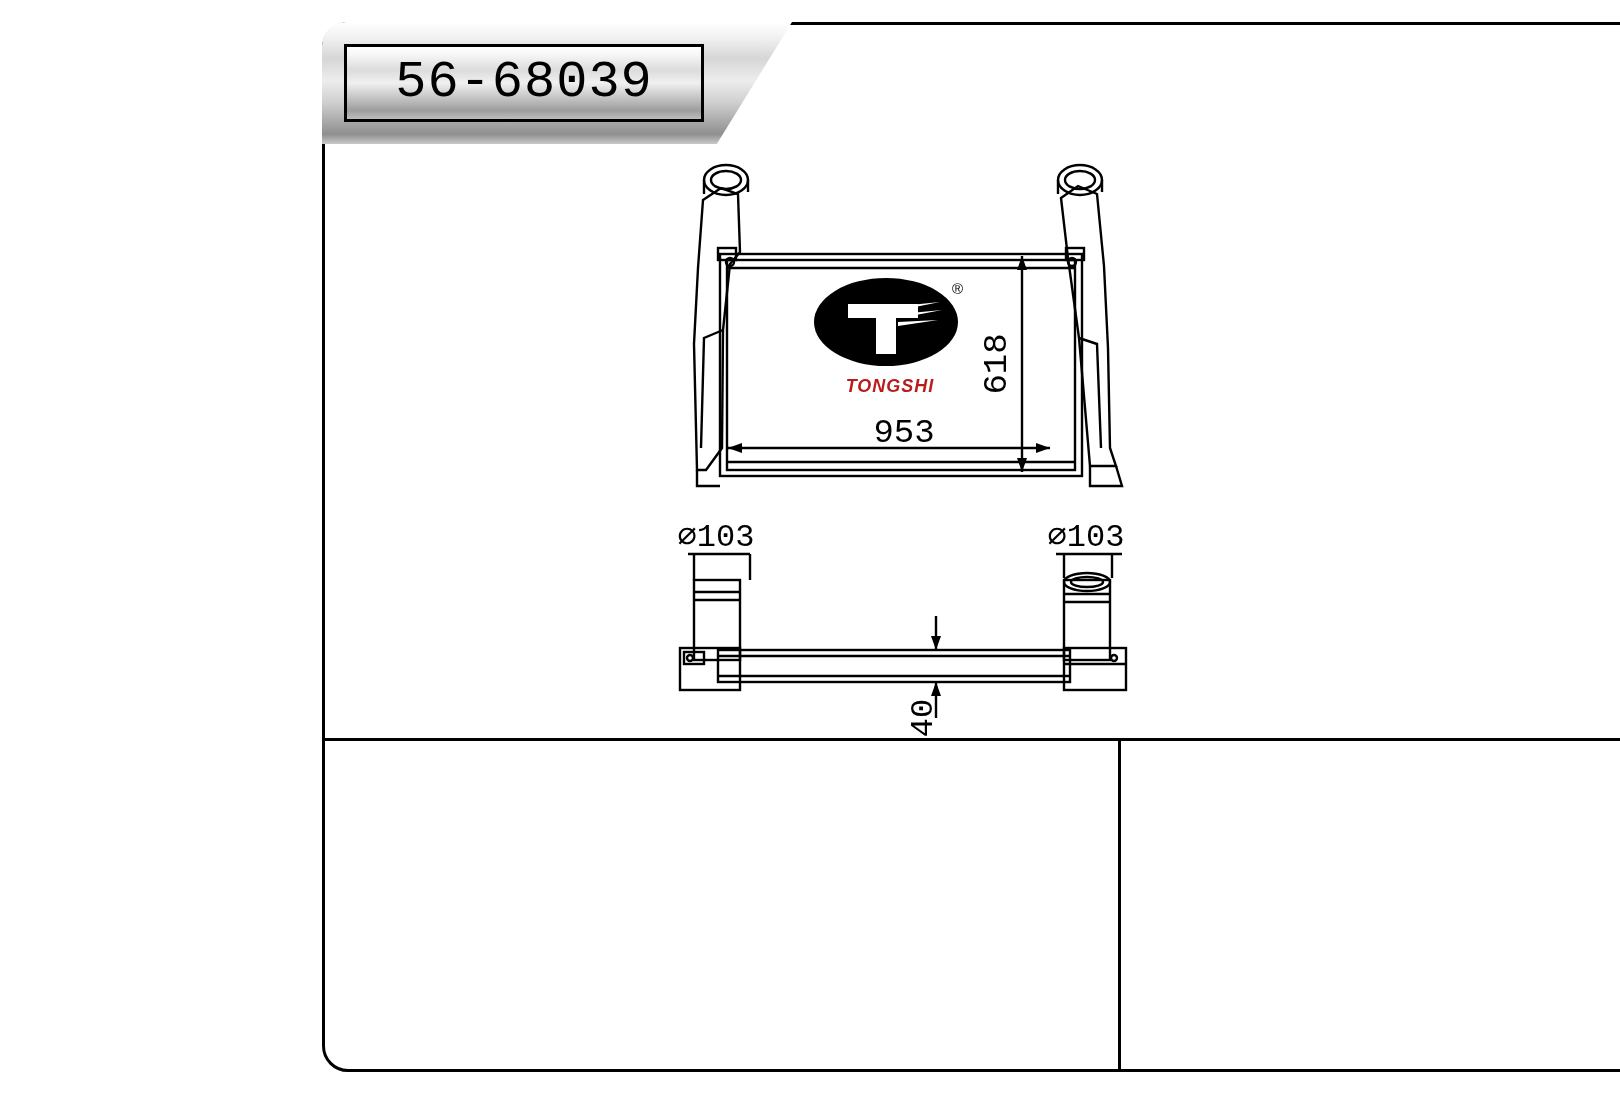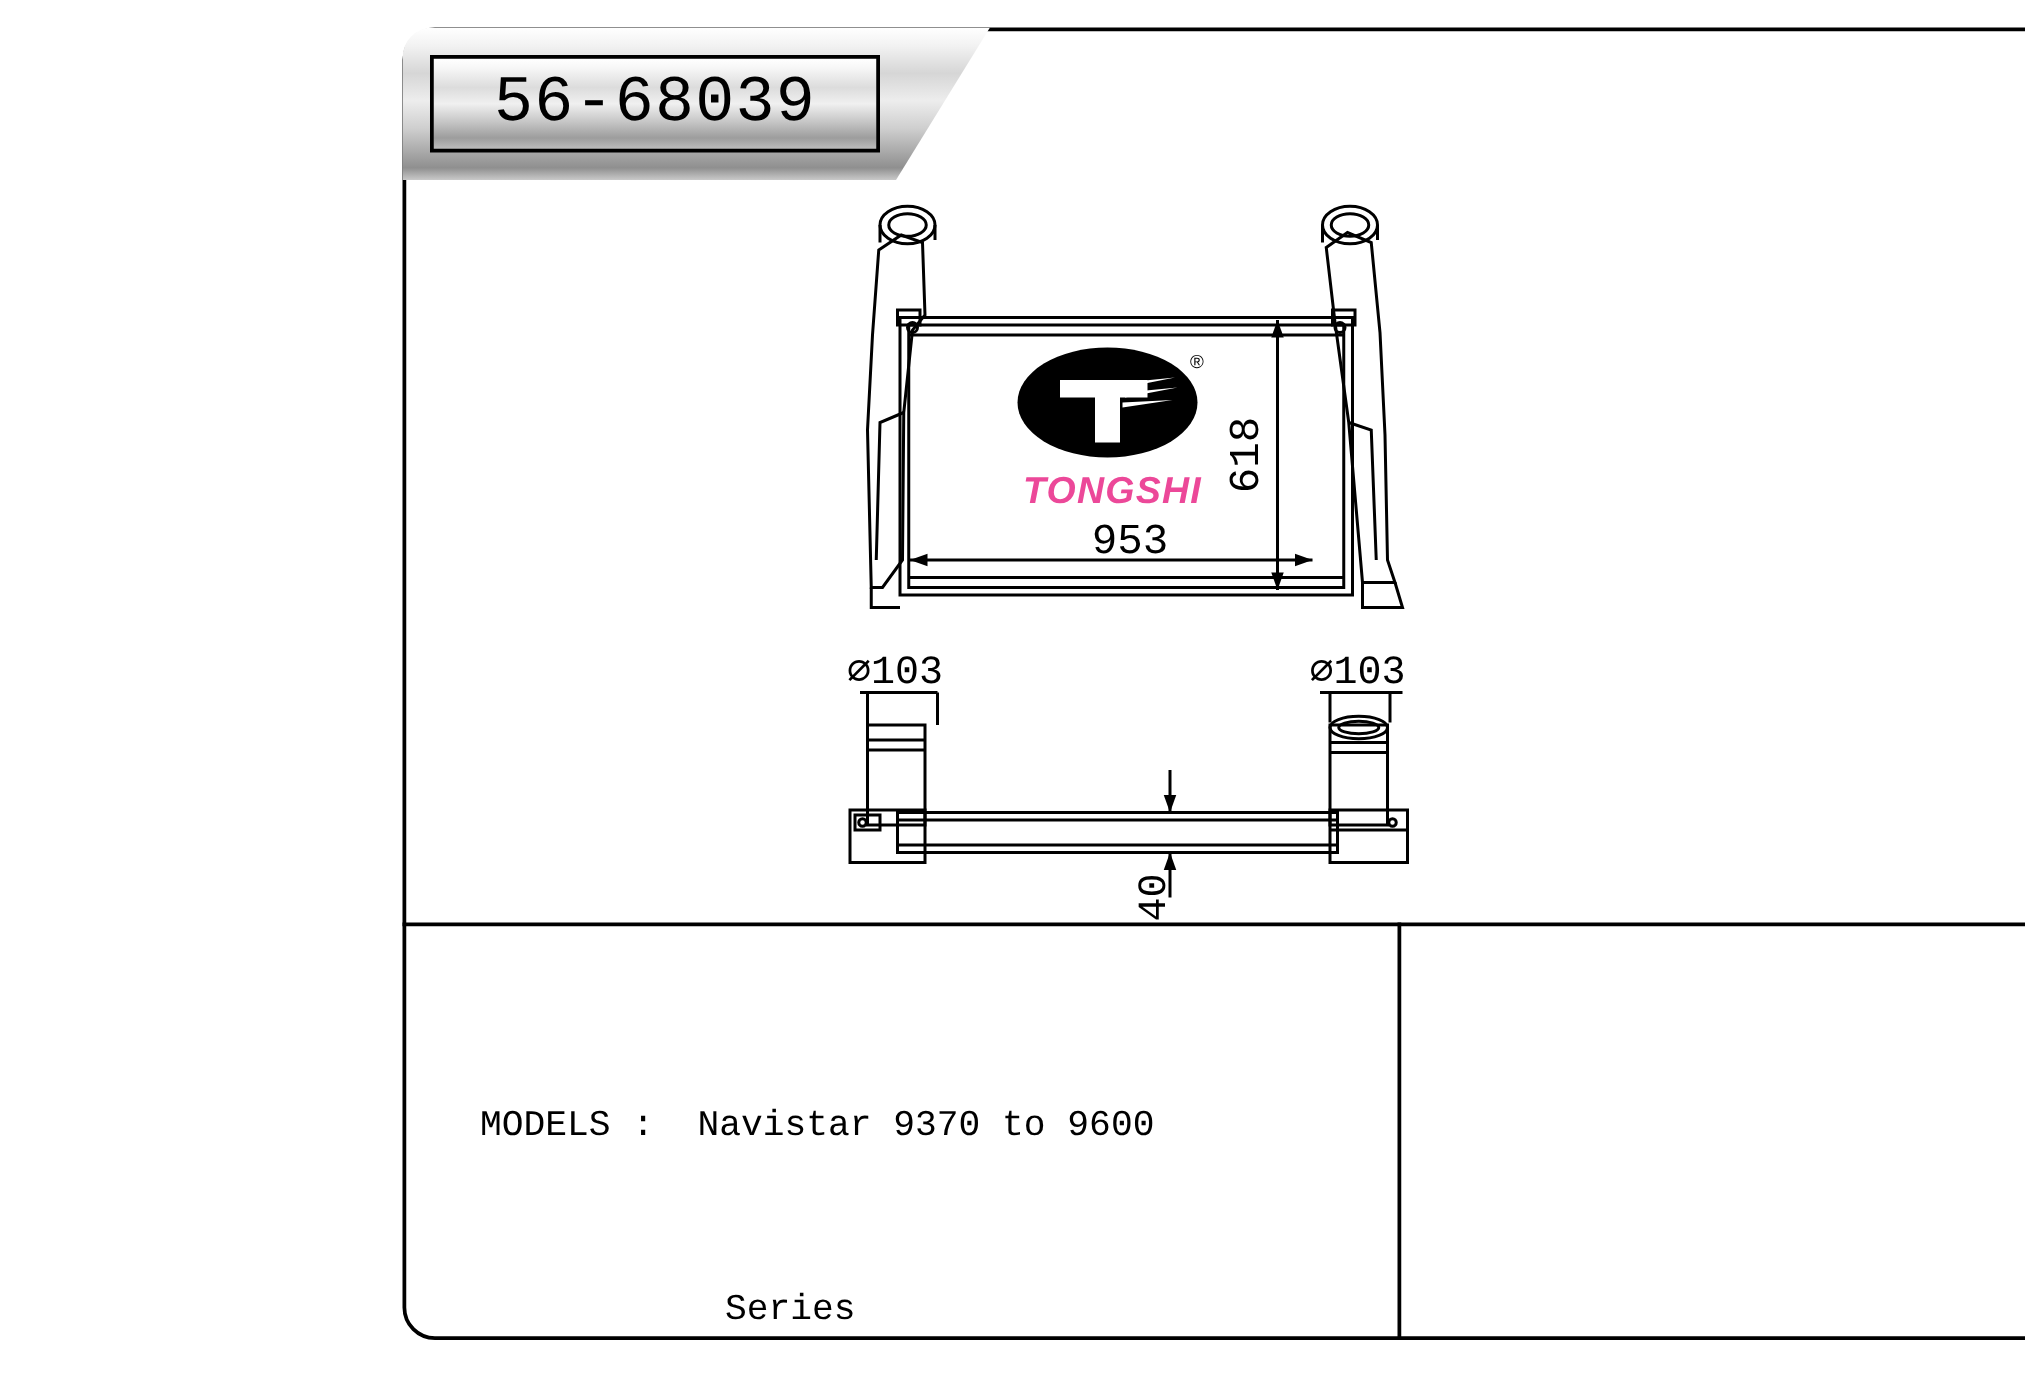--- a/index.html
+++ b/index.html
@@ -146,23 +146,23 @@
     left: 478px;
     top: 126px;
     width: 180px;
     text-align: center;
     pointer-events: none;
   }
   .logo-text {
     font-family: "Liberation Sans", sans-serif;
     font-weight: bold;
     font-style: italic;
-    font-size: 30px;
+    font-size: 18px;
     letter-spacing: 1px;
-    color: #ec4899;
+    color: #b91c1c;
     margin-top: 2px;
   }
 </style>
 </head>
 <body>
 
 <div id="sheet">
 
   <div class="outer-frame"></div>
 
@@ -264,22 +264,20 @@
         <text x="152" y="20" font-family="Liberation Sans, sans-serif" font-size="15" fill="#000">®</text>
       </svg>
       <div class="logo-text">TONGSHI</div>
     </div>
   </div>
 
   <div id="divider"></div>
   <div id="vdivider"></div>
 
   <div class="spec-left">
-    <span class="spec-row"><span>MODELS :</span>  <span>Navistar 9370 to 9600</span></span>
-    <span class="spec-row indent">Series</span>
     
     
     
   </div>
 
   <div class="spec-right">
     
     
   </div>
 

